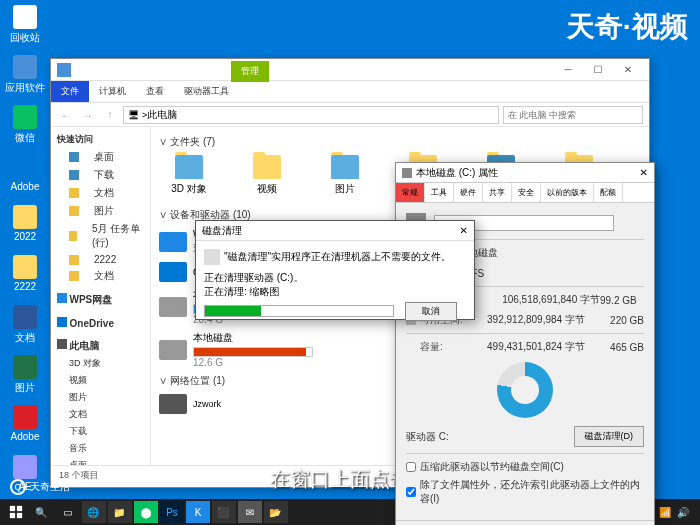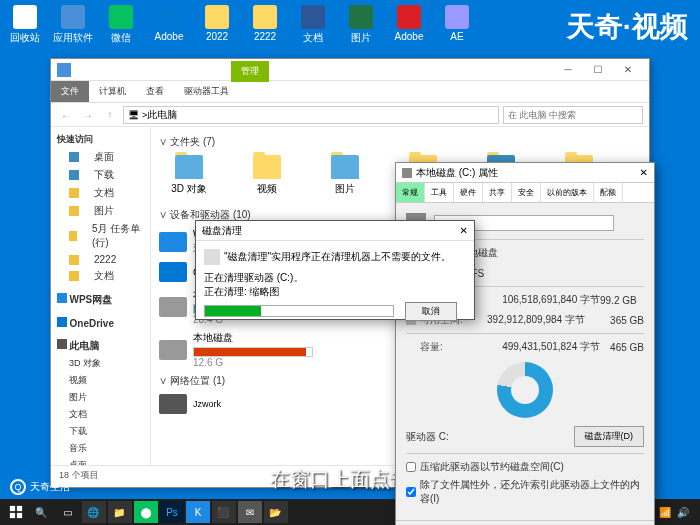--- a/index.html
+++ b/index.html
@@ -1,17 +1,17 @@
 <!DOCTYPE html>
 <html><head>
 <meta charset="utf-8">
 <style>
 *{margin:0;padding:0;box-sizing:border-box;font-family:"Microsoft YaHei",sans-serif;font-size:10px}
 body{width:700px;height:525px;background:#0078d7;position:relative;overflow:hidden}
-.desktop-icons{position:absolute;top:5px;left:5px;display:flex;gap:8px}
+.desktop-icons{position:absolute;top:5px;left:5px;display:flex;flex-direction:column;gap:8px}
 .desktop-icon{width:40px;height:42px;display:flex;flex-direction:column;align-items:center;color:#fff;font-size:8px;text-align:center}
 .desktop-icon .ico{width:24px;height:24px;background:#fff;border-radius:3px;margin-bottom:2px}
 .watermark{position:absolute;top:8px;right:12px;color:#fff;font-size:28px;font-weight:600}
 .explorer-window{position:absolute;top:58px;left:50px;width:600px;height:430px;background:#fff;border:1px solid #888;box-shadow:2px 2px 8px rgba(0,0,0,.3)}
 .titlebar{height:22px;background:#fff;display:flex;align-items:center;padding:0 6px;border-bottom:1px solid #e0e0e0}
 .titlebar .left-icons{display:flex;gap:4px}
 .titlebar .tbi{width:14px;height:14px;background:#4a90d9}
 .win-controls{margin-left:auto;display:flex}
 .win-ctrl{width:30px;height:20px;display:flex;align-items:center;justify-content:center;color:#555}
 .ribbon-tabs{height:22px;display:flex;align-items:flex-end;background:#fff;border-bottom:1px solid #ddd}
@@ -45,21 +45,21 @@
 .cleanup-body{padding:8px;font-size:9px}
 .cleanup-icon{display:inline-block;width:16px;height:16px;background:#ddd;vertical-align:middle;margin-right:4px}
 .progress-bar{width:190px;height:12px;border:1px solid #aaa;margin:6px 0;display:inline-block;vertical-align:middle}
 .progress-fill{width:30%;height:100%;background:#06b025}
 .cleanup-btn{display:inline-block;padding:2px 16px;border:1px solid #888;font-size:9px;vertical-align:middle;margin-left:8px}
 
 .props-window{position:absolute;top:162px;left:395px;width:260px;height:424px;background:#f0f0f0;border:1px solid #888;box-shadow:3px 3px 12px rgba(0,0,0,.4);z-index:5}
 .props-title{height:20px;background:#fff;display:flex;align-items:center;padding:0 6px;font-size:9px;border-bottom:1px solid #ccc}
 .props-tabs{display:flex;background:#fff;border-bottom:1px solid #ccc}
 .props-tab{padding:4px 6px;font-size:8px;border-right:1px solid #ddd}
-.props-tab.active{background:#86efac}
+.props-tab.active{background:#ef4444}
 .props-body{padding:10px;font-size:9px;color:#333}
 .props-row{display:flex;margin-bottom:6px;align-items:center}
 .props-label{width:52px;color:#555}
 .props-val{flex:1}
 .props-input{width:180px;height:16px;border:1px solid #aaa;background:#fff}
 .color-sq{width:10px;height:10px;display:inline-block;margin-right:4px}
 .color-sq.blue{background:#26a0da}
 .color-sq.gray{background:#bbb}
 .pie-chart{width:56px;height:56px;border-radius:50%;background:conic-gradient(#26a0da 0 78%,#e0e0e0 78% 100%);margin:8px auto;position:relative}
 .pie-chart::after{content:"";position:absolute;top:14px;left:14px;width:28px;height:28px;background:#f0f0f0;border-radius:50%}
@@ -132,21 +132,21 @@
         <div class="tbi"></div>
       </div>
     <span class="ribbon-tab green" style="position:absolute;top:2px;left:180px">管理</span>
     <div class="win-controls">
       <div class="win-ctrl">─</div>
       <div class="win-ctrl">☐</div>
       <div class="win-ctrl close">✕</div>
     </div>
   </div>
   <div class="ribbon-tabs">
-    <div class="ribbon-tab" style="background:#737373;color:#fff">文件</div>
+    <div class="ribbon-tab" style="background:#1d4ed8;color:#fff">文件</div>
     <div class="ribbon-tab">计算机</div>
     <div class="ribbon-tab">查看</div>
     <div class="ribbon-tab">驱动器工具</div>
   </div>
   <div class="address-bar">
     <div class="nav-arrow">←</div>
     <div class="nav-arrow">→</div>
     <div class="nav-arrow">↑</div>
     <div class="address-field">🖥 &gt; <span>此电脑</span></div>
     <input class="search-field" placeholder="在 此电脑 中搜索" style="">
@@ -308,27 +308,27 @@
     <div class="props-row">
         <span class="color-sq blue"></span>
         <span class="props-label">已用空间:</span>
         <span style="flex:1;text-align:right">106,518,691,840 字节</span>
         <span style="width:44px;text-align:left">99.2 GB</span>
       </div>
     <div class="props-row">
         <span class="color-sq gray"></span>
         <span class="props-label">可用空间:</span>
         <span style="flex:1;text-align:center">392,912,809,984 字节</span>
-        <span style="width:44px;text-align:right">365 GB</span>
+        <span style="width:44px;text-align:right">220 GB</span>
       </div>
     <div class="props-divider"></div>
     <div class="props-row">
         <span style="width:14px"></span>
         <span class="props-label">容量:</span>
-        <span style="flex:1;text-align:right">499,431,501,824 字节</span>
+        <span style="flex:1;text-align:center">499,431,501,824 字节</span>
         <span style="width:44px;text-align:right">465 GB</span>
       </div>
     <div class="pie-chart"></div>
     <div style="display:flex;justify-content:space-between;align-items:center">
       <span>驱动器 C:</span>
       <button class="props-btn">磁盘清理(D)</button>
     </div>
     <div class="props-divider"></div>
     <div class="checkbox-row">
         <input type="checkbox" style="">

